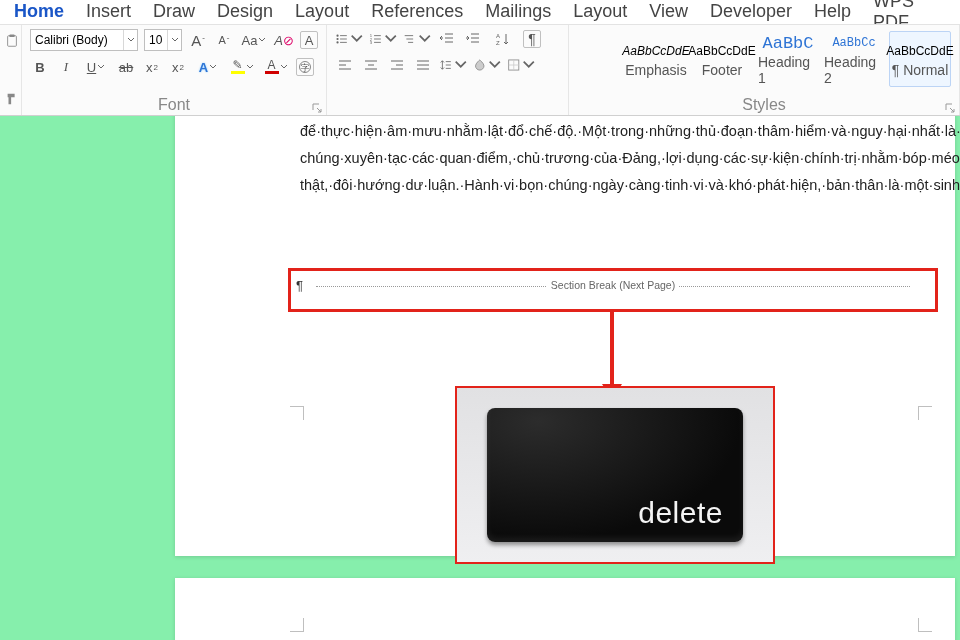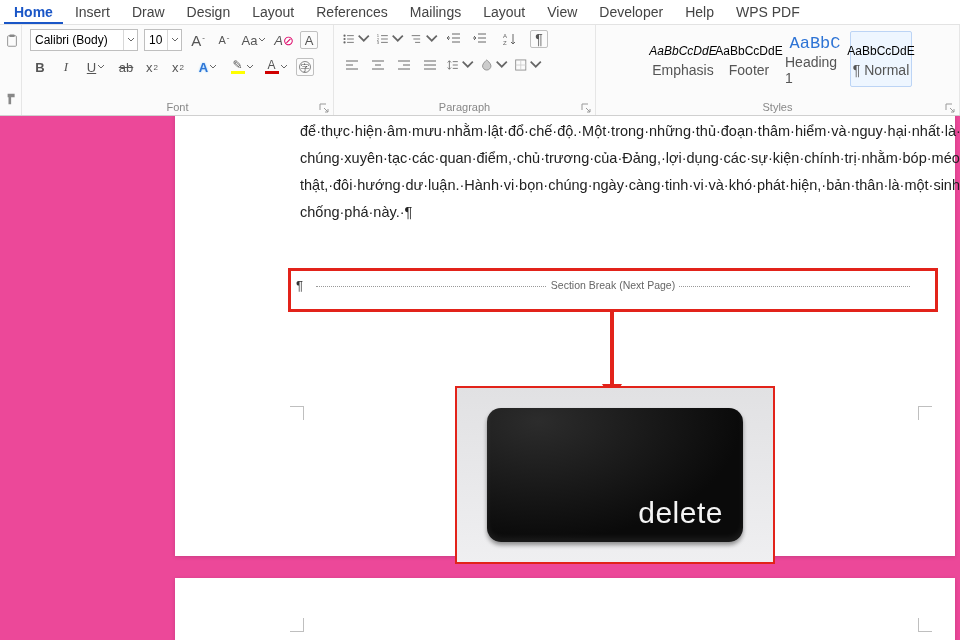--- a/index.html
+++ b/index.html
@@ -1,30 +1,30 @@
 <!DOCTYPE html>
 <html><head>
 <meta charset="utf-8">
 <style>
   * { box-sizing: border-box; margin: 0; padding: 0; font-family: "Segoe UI", Arial, sans-serif; }
   html, body { width: 960px; height: 640px; overflow: hidden; background: #fff; }
   body { display: flex; flex-direction: column; }
 
   
-  .tabs { display: flex; align-items: center; gap: 2px; padding: 0 4px; height: 24px; font-size: 14px; color: #444; }
+  .tabs { display: flex; align-items: center; gap: 2px; padding: 0 4px; height: 24px; font-size: 18px; color: #444; }
   .tabs .tab { padding: 3px 10px 4px 10px; cursor: default; }
   .tabs .tab.active { color: #1a56c7; border-bottom: 2px solid #1a56c7; font-weight: 600; padding-bottom: 2px; }
 
   
   .ribbon { display: flex; height: 92px; border-top: 1px solid #e3e3e3; border-bottom: 1px solid #d0d0d0; background: #fbfbfb; }
   .qat { width: 22px; display: flex; flex-direction: column; justify-content: space-between; padding: 6px 2px; border-right: 1px solid #e6e6e6; }
   .qat svg { width: 14px; height: 14px; }
   .group { display: flex; flex-direction: column; border-right: 1px solid #e6e6e6; }
   .group-body { flex: 1; padding: 4px 8px 0 8px; display: flex; flex-direction: column; gap: 6px; }
-  .group-label { height: 18px; font-size: 11px; color: #888; display: flex; align-items: flex-end; justify-content: center; position: relative; padding-bottom: 2px; }
+  .group-label { height: 18px; font-size: 16px; color: #888; display: flex; align-items: center; justify-content: center; position: relative; padding-bottom: 2px; }
   .group-label .dl { position: absolute; right: 4px; bottom: 2px; width: 10px; height: 10px; }
 
   
   .font-row1, .font-row2 { display: flex; align-items: center; gap: 6px; }
   .fontname-combo { display: flex; border: 1px solid #bfbfbf; height: 22px; background: #fff; }
   .fontname-combo input { border: 0; font-size: 12px; padding: 0 4px; width: 92px; outline: none; }
   .fontname-combo .dd, .fontsize-combo .dd { width: 14px; border-left: 1px solid #d8d8d8; display: flex; align-items: center; justify-content: center; }
   .fontsize-combo { display: flex; border: 1px solid #bfbfbf; height: 22px; background: #fff; }
   .fontsize-combo input { border: 0; font-size: 12px; padding: 0 4px; width: 22px; outline: none; }
   .icon-btn { width: 20px; height: 20px; display: inline-flex; align-items: center; justify-content: center; color: #555; font-size: 13px; cursor: default; }
@@ -42,21 +42,21 @@
   
   .styles-body { flex-direction: row; gap: 4px; align-items: flex-start; padding-top: 6px; margin-left: 48px; }
   .style-box { width: 62px; height: 56px; border: 1px solid transparent; border-radius: 2px; display: flex; flex-direction: column; align-items: center; justify-content: center; cursor: default; }
   .style-box.selected { border-color: #bcd4f5; background: #eef6ff; }
   .style-sample { font-size: 12px; height: 22px; display: flex; align-items: center; }
   .style-sample.blue { color: #2e74d5; font-family: Liberation Mono, monospace; }
   .style-sample.big { font-size: 17px; }
   .style-name { font-size: 14px; color: #555; }
 
   
-  .canvas { flex: 1; background: #ec4899; position: relative; overflow: hidden; }
+  .canvas { flex: 1; background: #86efac; position: relative; overflow: hidden; }
   .page1, .page2 { position: absolute; background: #fff; box-shadow: 0 1px 4px rgba(0,0,0,.15); left: 175px; width: 780px; }
   .page1 { top: -20px; height: 460px; }
   .page2 { top: 462px; height: 300px; }
   .doc-text { position: absolute; left: 300px; top: 2px; width: 640px; font-family: Calibri, Arial, sans-serif; font-size: 14.5px; color: #222; line-height: 27px; }
   .pilcrow { font-family: Arial; }
 
   
   .sb-box { position: absolute; left: 288px; top: 152px; width: 650px; height: 44px; border: 3px solid #e2231a; }
   .sb-line { position: absolute; left: 296px; top: 170px; right: 30px; height: 1px; }
   .sb-line .dash { position: absolute; left: 20px; right: 20px; top: 0; border-top: 1px dotted #999; }
@@ -70,21 +70,21 @@
   .crop.tl2 { border-right: 1px solid #bfbfbf; border-bottom: 1px solid #bfbfbf; left: 290px; top: 502px; }
   .crop.tr2 { border-left: 1px solid #bfbfbf; border-bottom: 1px solid #bfbfbf; left: 918px; top: 502px; }
 
   
   .arrow { position: absolute; left: 610px; top: 196px; width: 4px; height: 74px; background: #e2231a; }
   .arrow::after { content: ""; position: absolute; left: -8px; bottom: -14px; border-left: 10px solid transparent; border-right: 10px solid transparent; border-top: 16px solid #e2231a; }
 
   
   .key-callout { position: absolute; left: 455px; top: 270px; width: 320px; height: 178px; border: 2px solid #e2231a; background: #e7e7e9; }
   .key-surface { position: absolute; inset: 0; background: linear-gradient(#e1e1e3, #efeff1); }
-  .key { position: absolute; left: 30px; top: 20px; right: 30px; bottom: 20px; border-radius: 14px; background: radial-gradient(ellipse at 20% 10%, #2c2c2c 0%, #0a0a0a 70%); box-shadow: inset 0 -4px 6px rgba(255,255,255,.08), 0 3px 4px rgba(0,0,0,.4); display: flex; align-items: flex-end; justify-content: flex-end; padding: 12px 20px; }
+  .key { position: absolute; left: 30px; top: 20px; right: 30px; bottom: 20px; border-radius: 8px; background: radial-gradient(ellipse at 20% 10%, #2c2c2c 0%, #0a0a0a 70%); box-shadow: inset 0 -4px 6px rgba(255,255,255,.08), 0 3px 4px rgba(0,0,0,.4); display: flex; align-items: flex-end; justify-content: flex-end; padding: 12px 20px; }
   .key span { color: #f4f4f4; font-family: Arial, sans-serif; font-size: 30px; letter-spacing: .5px; }
 
   svg { display: block; }
 </style>
 </head>
 <body>
 
 <div class="tabs">
   <div class="tab active">Home</div>
   <div class="tab">Insert</div>
@@ -293,42 +293,40 @@
             <svg viewBox="0 0 16 16">
               <rect x="2" y="2" width="12" height="12" fill="none" stroke="#888"></rect>
               <path d="M2 8h12M8 2v12" stroke="#ccc"></path>
             </svg>
             <svg class="dd-caret" viewBox="0 0 8 8">
               <path d="M1 2l3 3 3-3" fill="none" stroke="#666"></path>
             </svg>
           </span>
       </div>
     </div>
-    <div class="group-label">
-      <span>Paragraph</span>
-      <svg class="dl" viewBox="0 0 10 10">
-          <path d="M1 1h6M1 1v6M5 5l4 4M9 6v3H6" fill="none" stroke="#999"></path>
-        </svg>
-    </div>
   </div>
 
   <div class="group" style="flex:1">
     <div class="group-body styles-body">
       <div class="style-box">
         <div class="style-sample" style="font-style:italic">AaBbCcDdE</div>
         <div class="style-name">Emphasis</div>
       </div>
       <div class="style-box">
         <div class="style-sample">AaBbCcDdE</div>
         <div class="style-name">Footer</div>
       </div>
       <div class="style-box">
         <div class="style-sample blue big">AaBbC</div>
         <div class="style-name">Heading 1</div>
       </div>
+      <div class="style-box">
+        <div class="style-sample blue">AaBbCc</div>
+        <div class="style-name">Heading 2</div>
+      </div>
       <div class="style-box selected">
         <div class="style-sample">AaBbCcDdE</div>
         <div class="style-name">¶ Normal</div>
       </div>
     </div>
     <div class="group-label">
       <span>Styles</span>
       <svg class="dl" viewBox="0 0 10 10">
           <path d="M1 1h6M1 1v6M5 5l4 4M9 6v3H6" fill="none" stroke="#999"></path>
         </svg>
@@ -337,21 +335,20 @@
 </div>
 
 <div class="canvas">
   <div class="page1"></div>
   <div class="page2"></div>
 
   <div class="doc-text">
     <div>để·thực·hiện·âm·mưu·nhằm·lật·đổ·chế·độ.·Một·trong·những·thủ·đoạn·thâm·hiểm·và·nguy·hại·nhất·là·</div>
     <div>chúng·xuyên·tạc·các·quan·điểm,·chủ·trương·của·Đảng,·lợi·dụng·các·sự·kiện·chính·trị·nhằm·bóp·méo·sự·</div>
     <div>thật,·đôi·hướng·dư·luận.·Hành·vi·bọn·chúng·ngày·càng·tinh·vi·và·khó·phát·hiện,·bản·thân·là·một·sinh·</div>
-    <div>chống·phá·này.·¶</div>
   </div>
 
   <div class="sb-box"></div>
   <div class="sb-line">
     <span class="pil pilcrow">¶</span>
     <div class="dash"></div>
     <span class="lbl">Section Break (Next Page)</span>
   </div>
 
   <div class="crop bl"></div>

